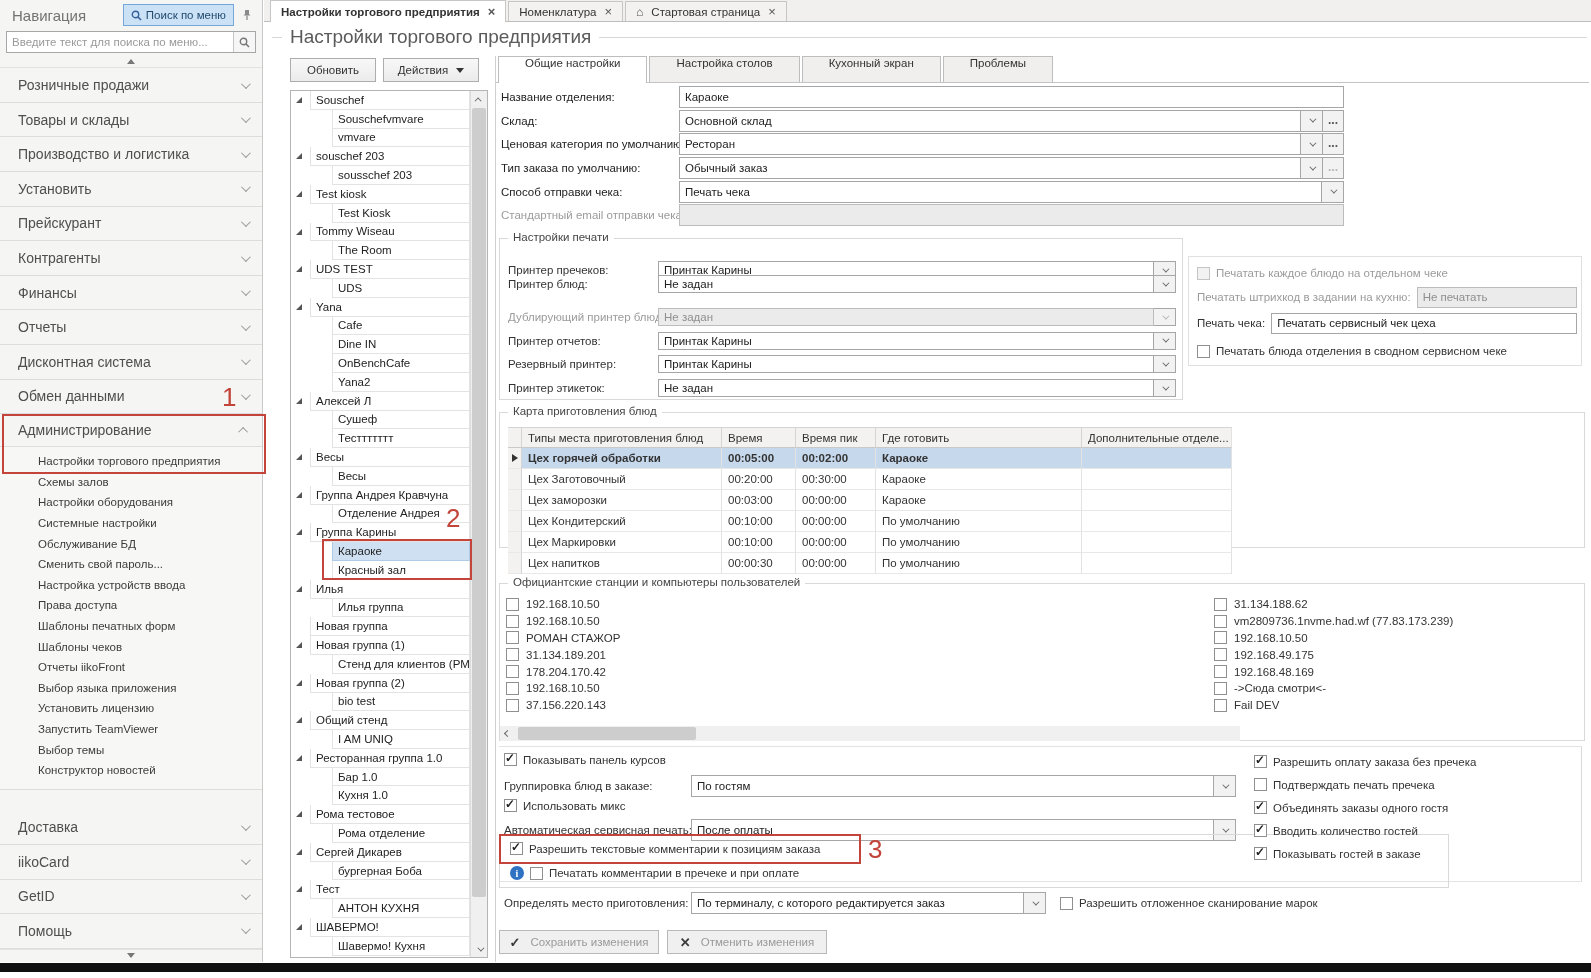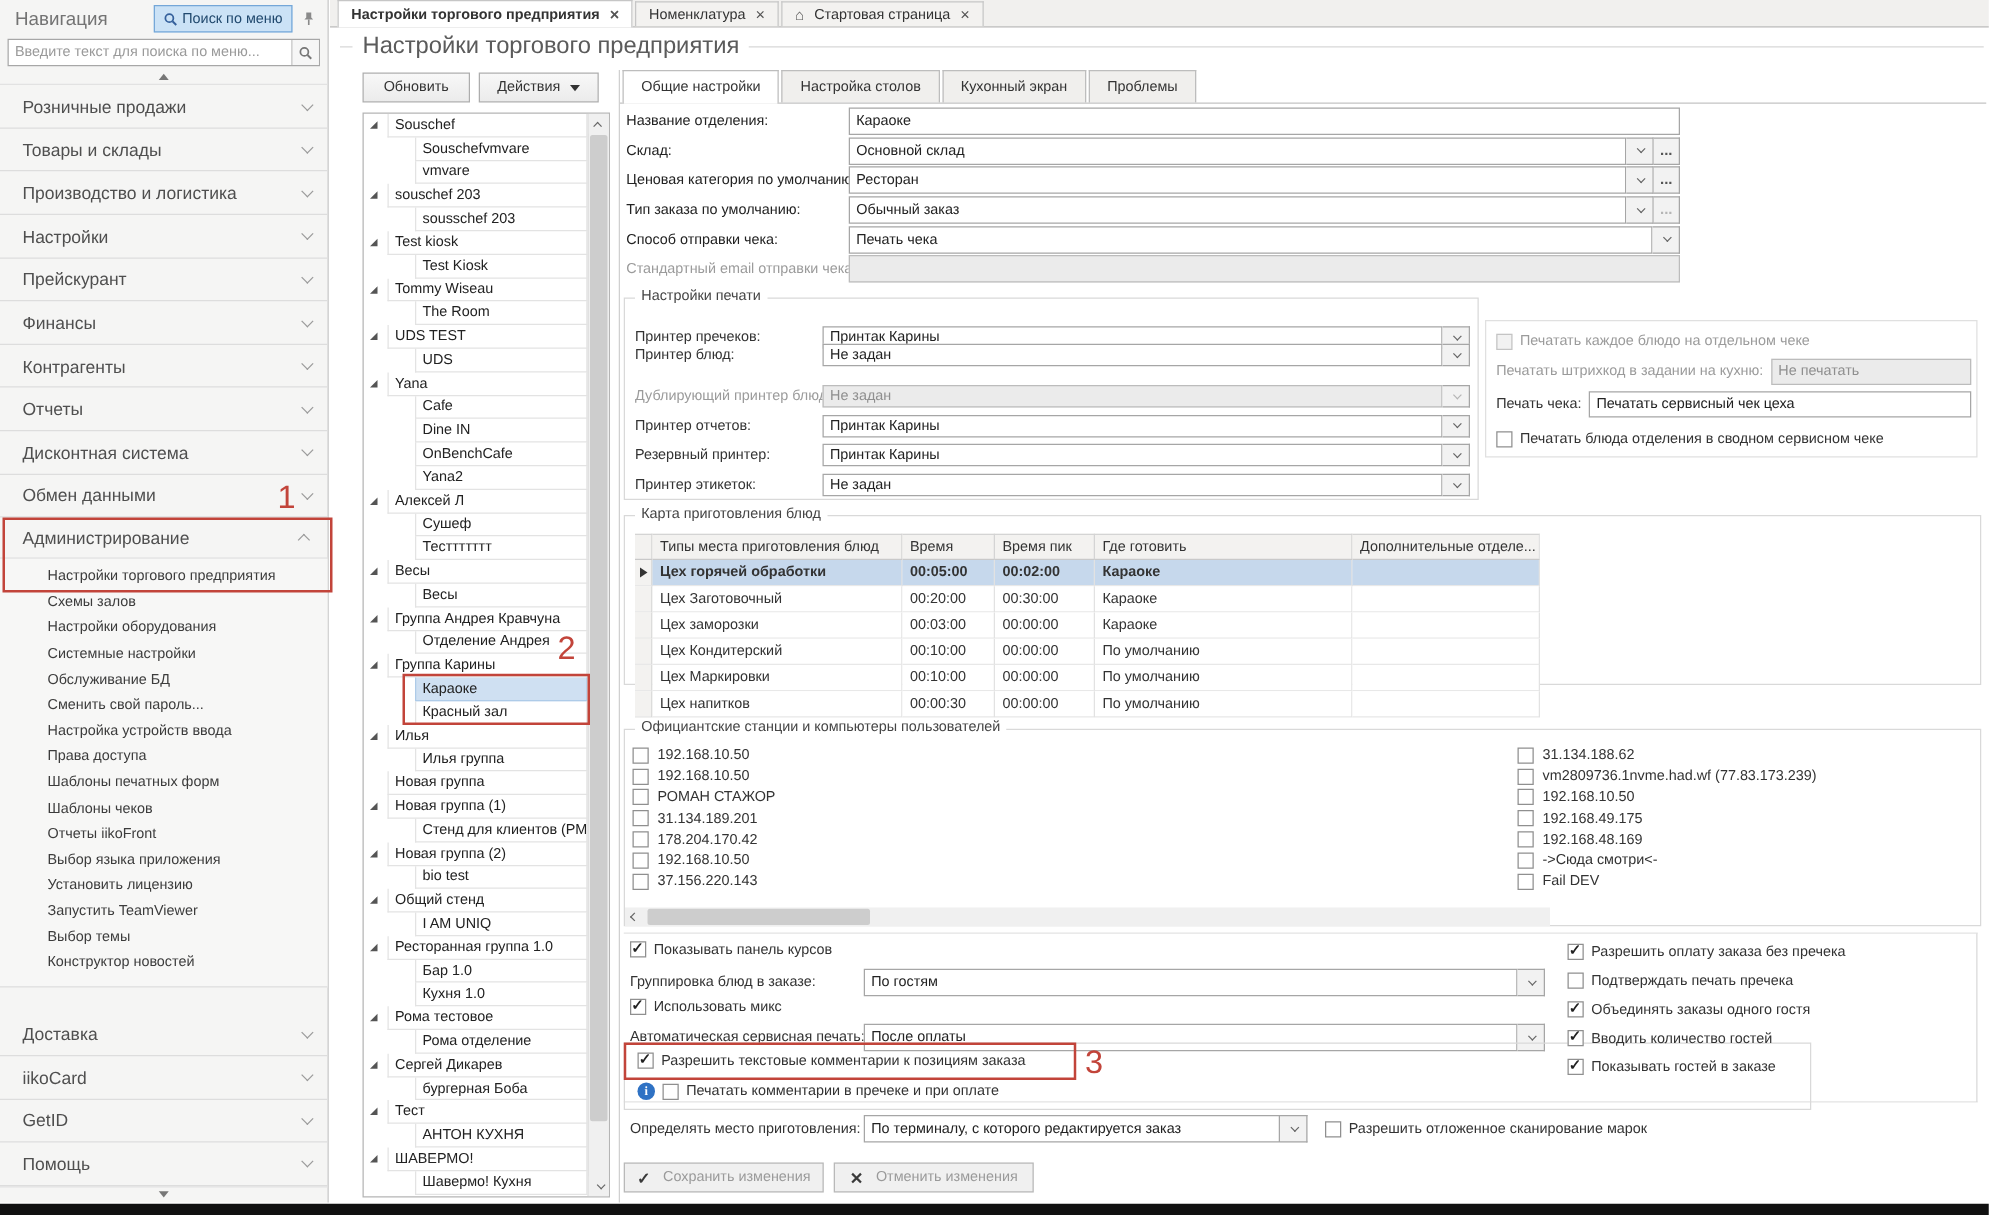--- a/index.html
+++ b/index.html
@@ -57,21 +57,21 @@
   .vscroll { position:absolute; right:0; top:0; bottom:0; width:17px; background:#f0f0f0; border-left:1px solid #dcdcdc; }
   .vscroll .sc-btn { position:absolute; left:0; width:16px; height:16px; display:flex; align-items:center; justify-content:center; background:#f0f0f0; }
   .vscroll .sc-top { top:0; } .vscroll .sc-bottom { bottom:0; }
   .vscroll .sc-thumb { position:absolute; left:1px; width:14px; top:17px; bottom:60px; background:#cdcdcd; border-radius:2px; }
   .hscroll { position:absolute; height:15px; background:#f0f0f0; }
   .hscroll .sc-btn { position:absolute; top:0; width:15px; height:15px; display:flex; align-items:center; justify-content:center; }
   .hscroll .sc-thumb { position:absolute; top:1px; height:13px; left:18px; width:178px; background:#cdcdcd; border-radius:2px; }
   
   #settings { position:absolute; left:495px; top:56px; width:1096px; height:906px; border-left:1px solid #d0d0d0; background:#fff; }
   #inner-tabs { position:absolute; left:2px; top:0; height:26px; display:flex; }
-  .itab { display:flex; align-items:center; padding:0 14px; border:1px solid #bdbdbd; border-bottom:none; background:#f0efed; font-size:11.5px; margin-right:2px; cursor:default; }
+  .itab { display:flex; align-items:flex-start; padding:0 26px; border:1px solid #bdbdbd; border-bottom:none; background:#f0efed; font-size:11.5px; margin-right:2px; cursor:default; }
   .itab.active { background:#fff; margin-bottom:-1px; z-index:2; }
   #tabs-underline { position:absolute; left:0; right:2px; top:26px; border-top:1px solid #c4c4c4; }
   
   #general-fields { position:absolute; left:5px; top:30px; }
   .g-row { display:flex; height:22px; margin-bottom:1.7px; align-items:center; position:relative; }
   .g-label { width:178px; font-size:11.5px; color:#222; white-space:nowrap; }
   .g-label.dim, .dimtext { color:#9b9b9b; }
   .fieldbox { display:flex; width:665px; height:22px; }
   .textbox { flex:1; border:1px solid #a6a6a6; background:#fff; display:flex; align-items:center; padding:0 5px; font-size:11.5px; color:#222; overflow:hidden; white-space:nowrap; }
   .textbox.disabled { background:#ebebeb; color:#8f8f8f; border-color:#bcbcbc; }
@@ -171,33 +171,33 @@
       </div>
       <div class="nav-row">
         <span class="nav-label">Товары и склады</span>
         <span class="chev down"></span>
       </div>
       <div class="nav-row">
         <span class="nav-label">Производство и логистика</span>
         <span class="chev down"></span>
       </div>
       <div class="nav-row">
-        <span class="nav-label">Настройки</span>
+        <span class="nav-label">Установить</span>
         <span class="chev down"></span>
       </div>
       <div class="nav-row">
         <span class="nav-label">Прейскурант</span>
         <span class="chev down"></span>
       </div>
       <div class="nav-row">
+        <span class="nav-label">Контрагенты</span>
+        <span class="chev down"></span>
+      </div>
+      <div class="nav-row">
         <span class="nav-label">Финансы</span>
-        <span class="chev down"></span>
-      </div>
-      <div class="nav-row">
-        <span class="nav-label">Контрагенты</span>
         <span class="chev down"></span>
       </div>
       <div class="nav-row">
         <span class="nav-label">Отчеты</span>
         <span class="chev down"></span>
       </div>
       <div class="nav-row">
         <span class="nav-label">Дисконтная система</span>
         <span class="chev down"></span>
       </div>

